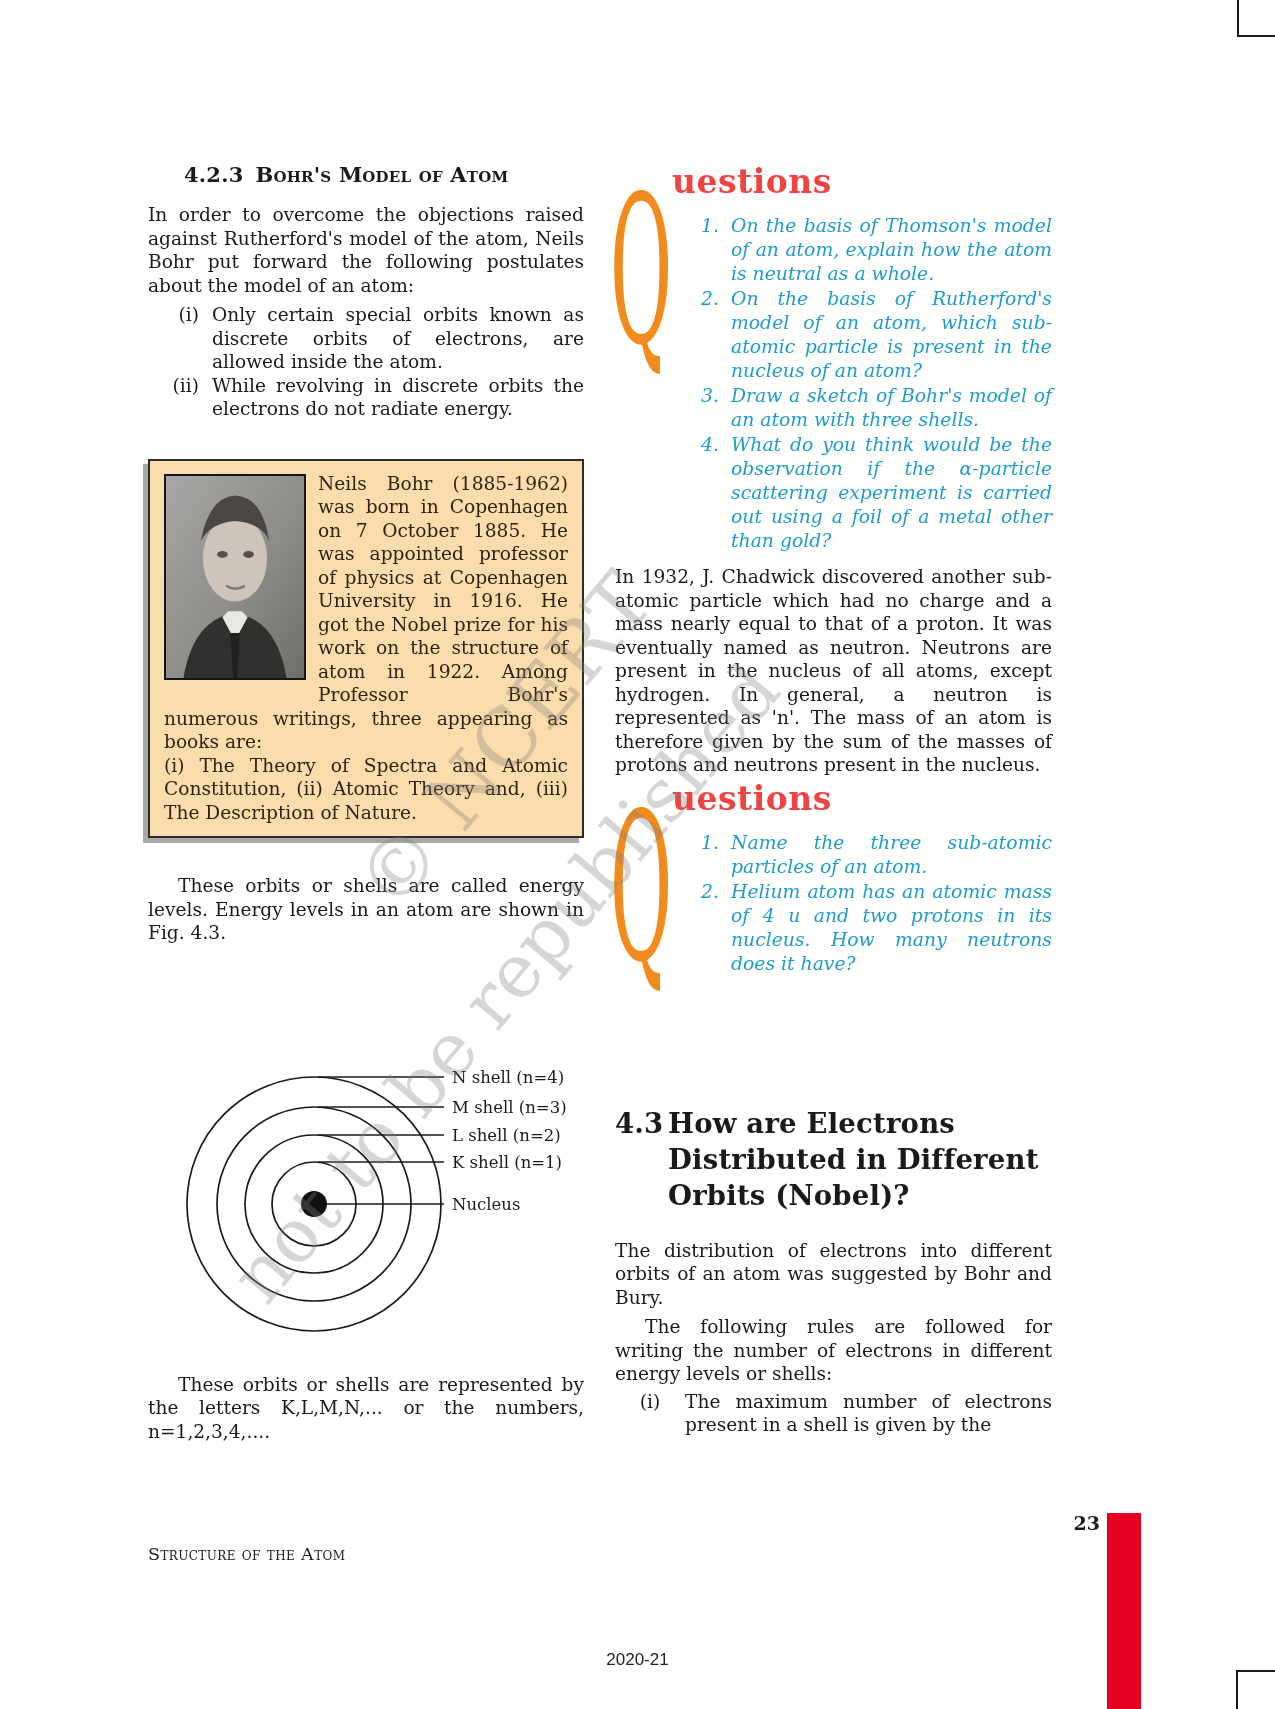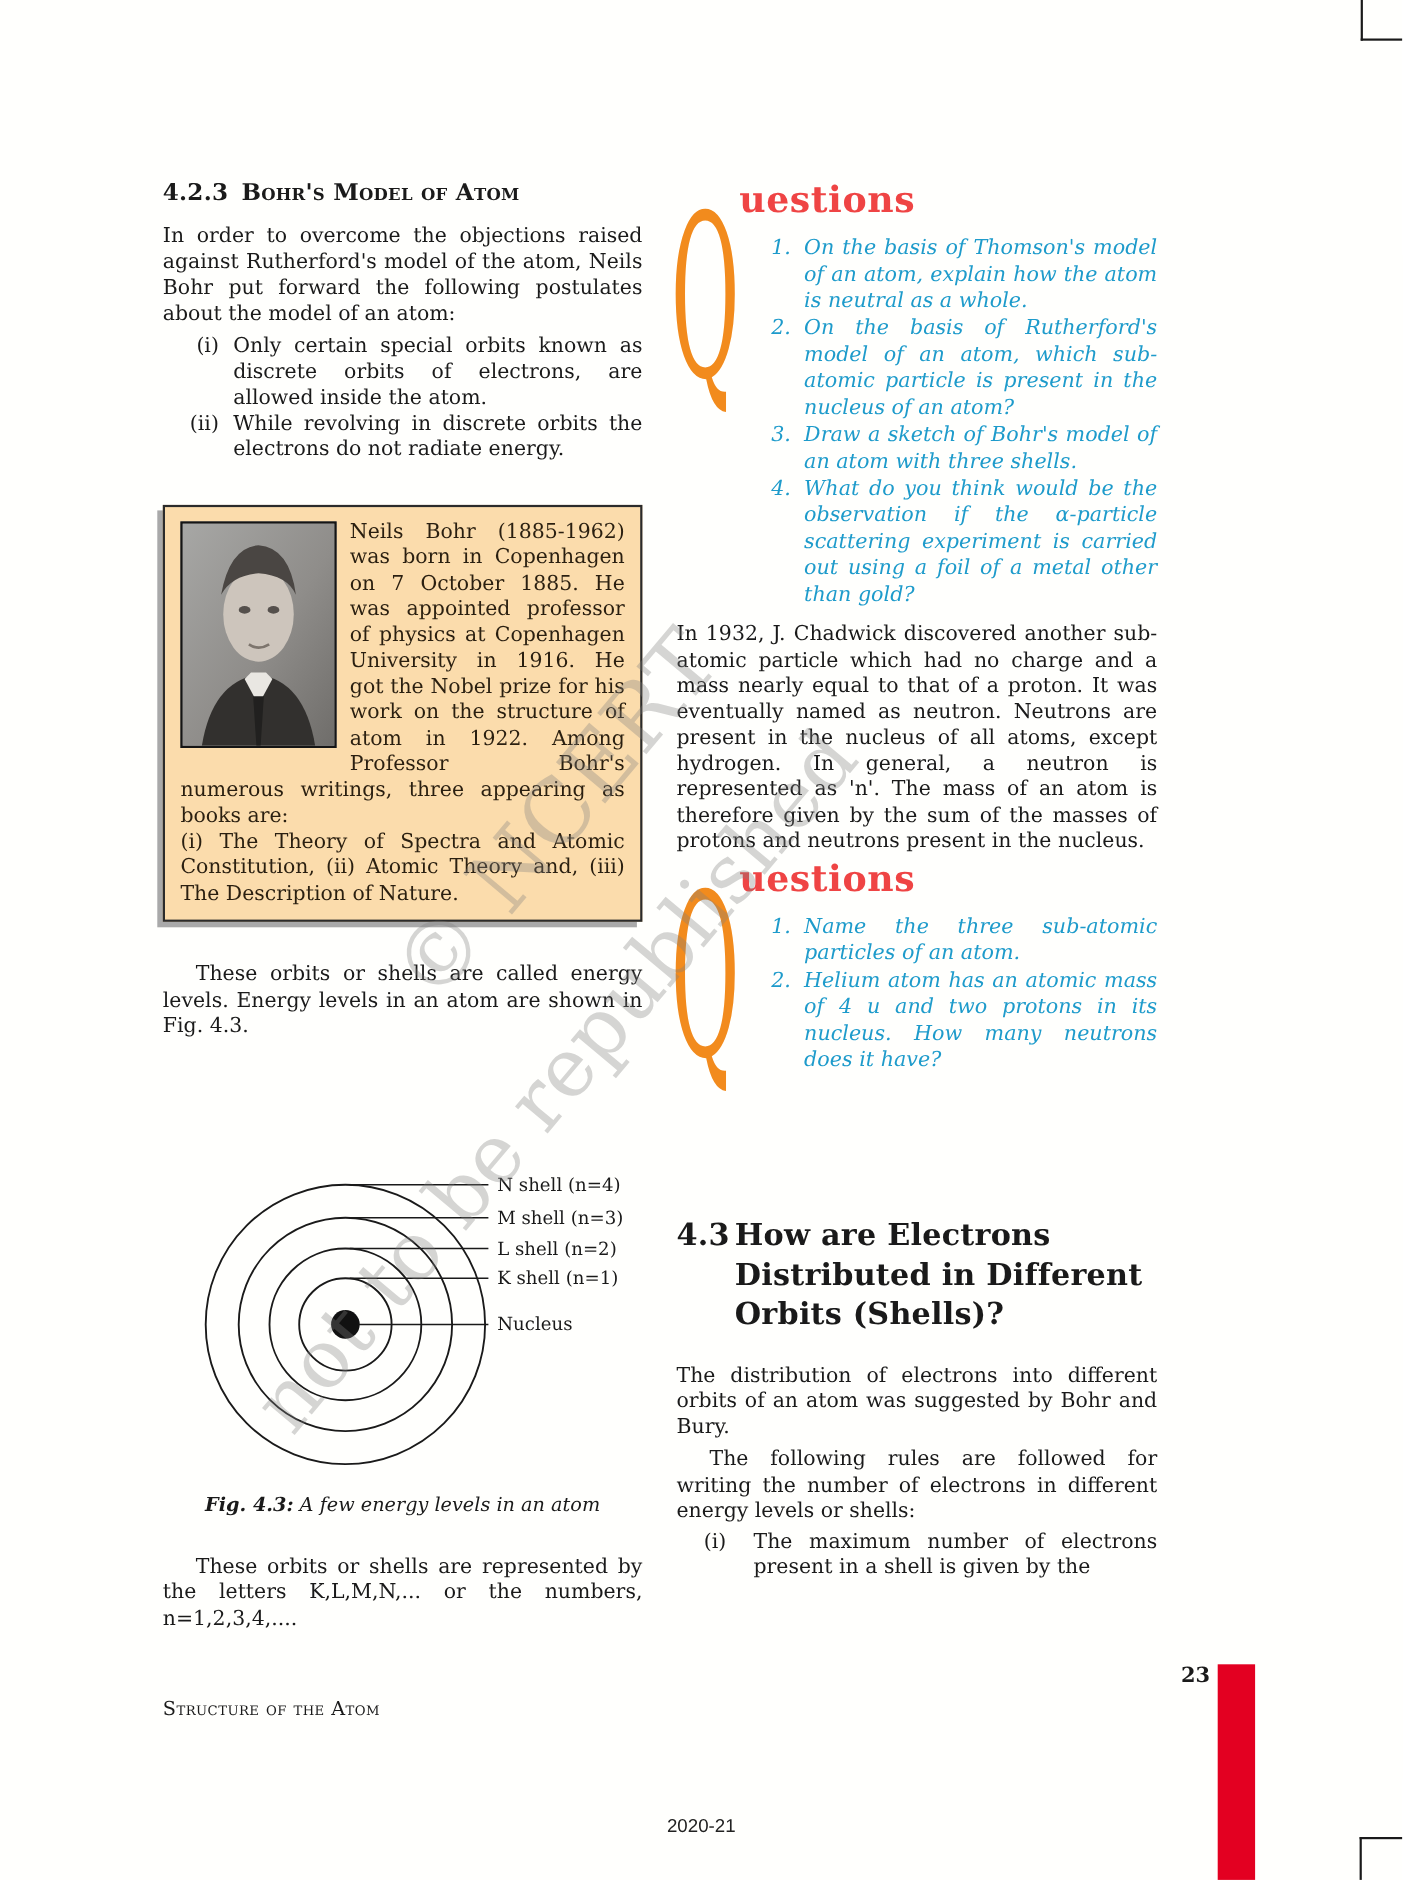--- a/index.html
+++ b/index.html
@@ -12,21 +12,21 @@
     font-family: "DejaVu Serif", serif;
     color: #1a1a1a;
     overflow: hidden;
   }
   .col { position: absolute; top: 162px; }
   .col-left  { left: 148px; width: 436px; }
   .col-right { left: 615px; width: 437px; }
 
   .h-sub { font-size: 21px; font-weight: bold; letter-spacing: 0.2px; }
   .h-sub .sc { font-variant: small-caps; }
-  .h-num { margin-right: 12px; }
+  .h-num { margin-right: 12px; margin-left: 36px; }
 
   .para { font-size: 18.6px; line-height: 23.5px; text-align: justify; }
   .indent { text-indent: 30px; }
 
   .plist { margin-top: 6px; margin-bottom: 38px; }
   .plist-item { display: flex; }
   .plist-item .marker { flex: 0 0 64px; text-align: right; padding-right: 13px; font-size: 18.6px; line-height: 23.5px; }
   .plist-item .ptext { flex: 1; }
 
   
@@ -186,23 +186,20 @@
           <line x1="178" y1="147" x2="296" y2="147"></line>
         </g>
         <g font-size="16.5" fill="#1a1a1a" font-family="DejaVu Serif, serif">
           <text x="304" y="25.5">N shell (n=4)</text>
           <text x="304" y="55.5">M shell (n=3)</text>
           <text x="304" y="83.5">L shell (n=2)</text>
           <text x="304" y="110.5">K shell (n=1)</text>
           <text x="304" y="152.5">Nucleus</text>
         </g>
       </svg>
-      <div class="fig-caption">
-        <span class="cap-bold">Fig. 4.3:</span><span> A few energy levels in an atom</span>
-      </div>
     </div>
 
     <div class="para indent para-letters">These orbits or shells are represented by the letters K,L,M,N,... or the numbers, n=1,2,3,4,....</div>
 
   </div>
 
   <div class="col col-right">
 
     <div class="qblock qblock-1">
       <svg class="qcap" viewBox="0 0 64 215">
@@ -240,21 +237,21 @@
         <span class="qtext">Name the three sub-atomic particles of an atom.</span>
       </div>
       <div class="qitem">
         <span class="qnum">2.</span>
         <span class="qtext">Helium atom has an atomic mass of 4 u and two protons in its nucleus. How many neutrons does it have?</span>
       </div>
     </div>
 
     <div class="h-43">
       <span class="h43-num">4.3</span>
-      <span class="h43-text">How are Electrons Distributed in Different Orbits (Shells)?</span>
+      <span class="h43-text">How are Electrons Distributed in Different Orbits (Nobel)?</span>
     </div>
 
     <div class="para para-dist">The distribution of electrons into different orbits of an atom was suggested by Bohr and Bury.</div>
     <div class="para indent para-rules">The following rules are followed for writing the number of electrons in different energy levels or shells:</div>
 
     <div class="rule-item">
       <span class="marker">(i)</span>
       <span class="ptext para">The maximum number of electrons present in a shell is given by the</span>
     </div>
 

